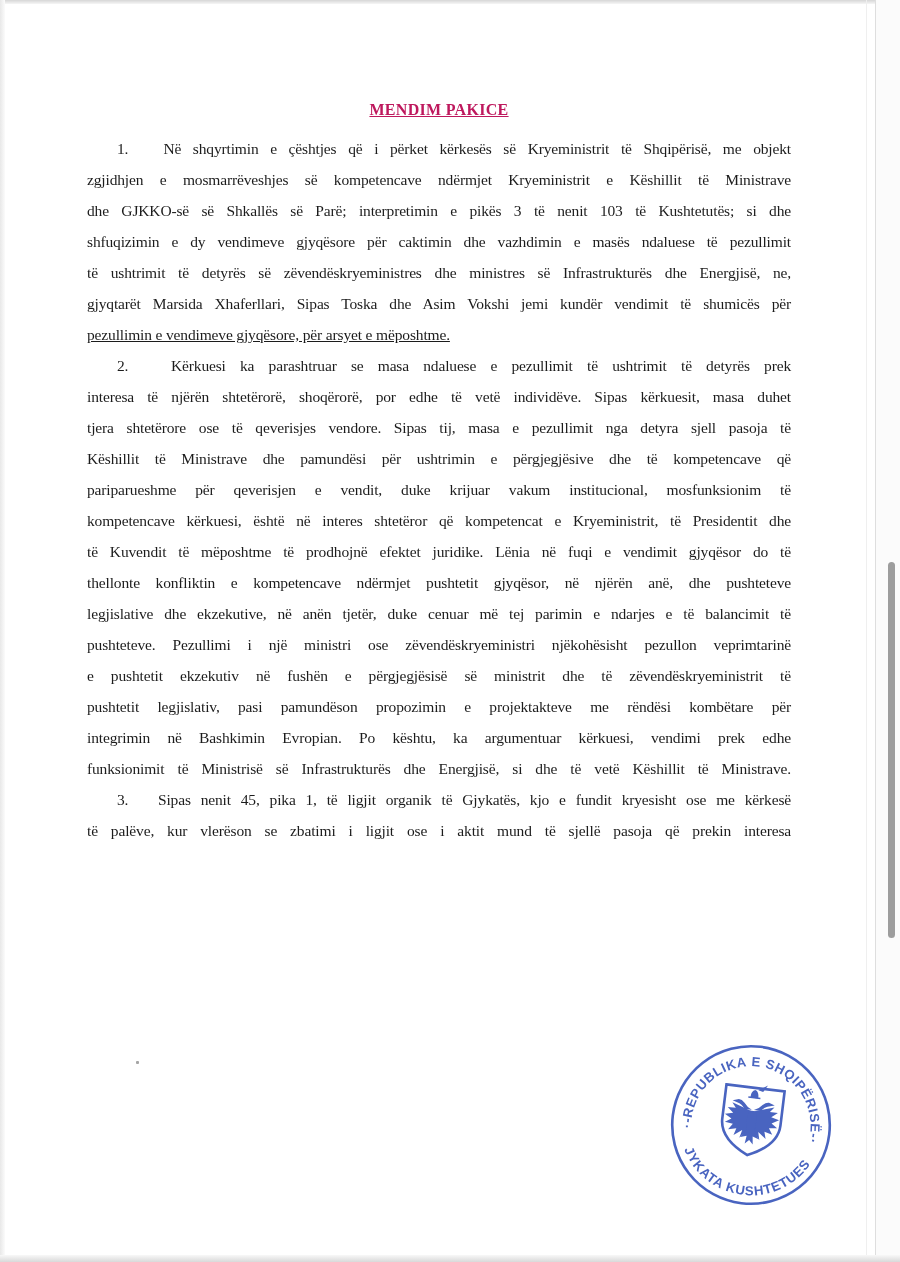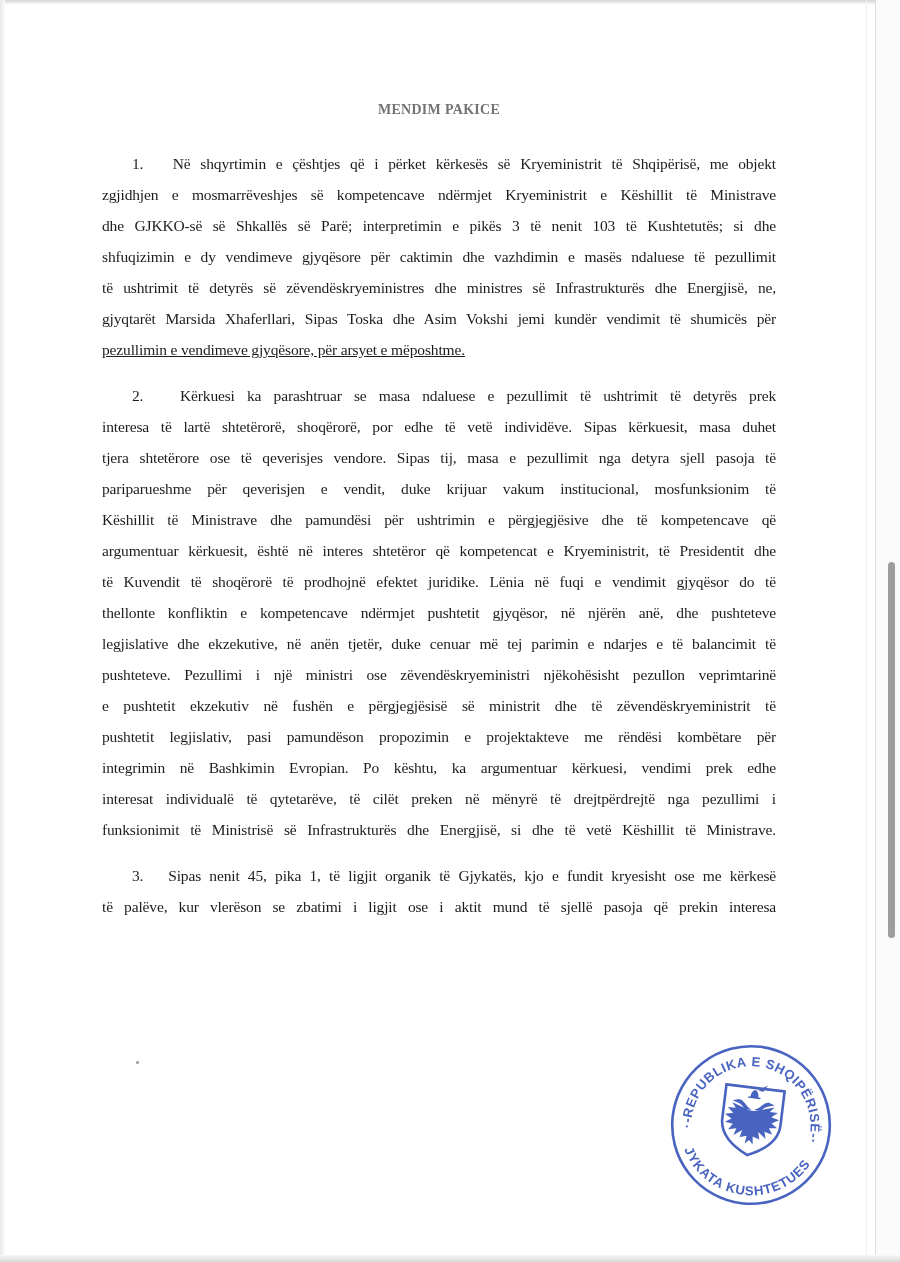--- a/index.html
+++ b/index.html
@@ -25,24 +25,24 @@
                  border-radius:4px; background:#9d9d9d; }
   .scan-speck  { position:absolute; left:136px; top:1061px; width:3px; height:3px;
                  background:#8f8f8f; border-radius:1px; opacity:.8; }
 
   
   .doc-content {
     position:absolute; left:87px; top:94px; width:704px;
     color:#1c1c1c; font-size:15.5px; letter-spacing:-0.15px;
   }
   .doc-title {
-    text-align:center; font-weight:bold; font-size:14px;
-    letter-spacing:.3px; line-height:31px; height:39px; color:#737373;
+    text-align:center; font-weight:bold; font-size:16px;
+    letter-spacing:.3px; line-height:31px; height:39px; color:#be185d;text-decoration:underline;
   }
-  .paragraph { margin:15px; }
+  .paragraph { margin:0; }
   .line {
     height:31px; line-height:31px; white-space:normal;
     text-align:justify; text-align-last:justify; overflow:visible;
   }
   .line.first { text-indent:30px; }
   .line.lastleft { text-align-last:left;text-decoration:underline; }
 
   
   .stamp {
     position:absolute; left:650px; top:1024px; width:202px; height:202px;
@@ -62,33 +62,32 @@
           <div class="line first">1.&nbsp;&nbsp;&nbsp;Në shqyrtimin e çështjes që i përket kërkesës së Kryeministrit të Shqipërisë, me objekt</div>
           <div class="line">zgjidhjen e mosmarrëveshjes së kompetencave ndërmjet Kryeministrit e Këshillit të Ministrave</div>
           <div class="line">dhe GJKKO-së së Shkallës së Parë; interpretimin e pikës 3 të nenit 103 të Kushtetutës; si dhe</div>
           <div class="line">shfuqizimin e dy vendimeve gjyqësore për caktimin dhe vazhdimin e masës ndaluese të pezullimit</div>
           <div class="line">të ushtrimit të detyrës së zëvendëskryeministres dhe ministres së Infrastrukturës dhe Energjisë, ne,</div>
           <div class="line">gjyqtarët Marsida Xhaferllari, Sipas Toska dhe Asim Vokshi jemi kundër vendimit të shumicës për</div>
           <div class="line lastleft">pezullimin e vendimeve gjyqësore, për arsyet e mëposhtme.</div>
         </div>
         <div class="paragraph">
           <div class="line first">2.&nbsp;&nbsp;&nbsp;Kërkuesi ka parashtruar se masa ndaluese e pezullimit të ushtrimit të detyrës prek</div>
-          <div class="line">interesa të lartë shtetërorë, shoqërorë, por edhe të vetë individëve. Sipas kërkuesit, masa duhet</div>
+          <div class="line">interesa të njërën shtetërorë, shoqërorë, por edhe të vetë individëve. Sipas kërkuesit, masa duhet</div>
           <div class="line">tjera shtetërore ose të qeverisjes vendore. Sipas tij, masa e pezullimit nga detyra sjell pasoja të</div>
+          <div class="line">Këshillit të Ministrave dhe pamundësi për ushtrimin e përgjegjësive dhe të kompetencave që</div>
           <div class="line">pariparueshme për qeverisjen e vendit, duke krijuar vakum institucional, mosfunksionim të</div>
-          <div class="line">Këshillit të Ministrave dhe pamundësi për ushtrimin e përgjegjësive dhe të kompetencave që</div>
-          <div class="line">argumentuar kërkuesit, është në interes shtetëror që kompetencat e Kryeministrit, të Presidentit dhe</div>
-          <div class="line">të Kuvendit të shoqërorë të prodhojnë efektet juridike. Lënia në fuqi e vendimit gjyqësor do të</div>
+          <div class="line">kompetencave kërkuesi, është në interes shtetëror që kompetencat e Kryeministrit, të Presidentit dhe</div>
+          <div class="line">të Kuvendit të mëposhtme të prodhojnë efektet juridike. Lënia në fuqi e vendimit gjyqësor do të</div>
           <div class="line">thellonte konfliktin e kompetencave ndërmjet pushtetit gjyqësor, në njërën anë, dhe pushteteve</div>
           <div class="line">legjislative dhe ekzekutive, në anën tjetër, duke cenuar më tej parimin e ndarjes e të balancimit të</div>
           <div class="line">pushteteve. Pezullimi i një ministri ose zëvendëskryeministri njëkohësisht pezullon veprimtarinë</div>
           <div class="line">e pushtetit ekzekutiv në fushën e përgjegjësisë së ministrit dhe të zëvendëskryeministrit të</div>
           <div class="line">pushtetit legjislativ, pasi pamundëson propozimin e projektakteve me rëndësi kombëtare për</div>
           <div class="line">integrimin në Bashkimin Evropian. Po kështu, ka argumentuar kërkuesi, vendimi prek edhe</div>
-          <div class="line">interesat individualë të qytetarëve, të cilët preken në mënyrë të drejtpërdrejtë nga pezullimi i</div>
           <div class="line">funksionimit të Ministrisë së Infrastrukturës dhe Energjisë, si dhe të vetë Këshillit të Ministrave.</div>
         </div>
         <div class="paragraph">
           <div class="line first">3.&nbsp;&nbsp;&nbsp;Sipas nenit 45, pika 1, të ligjit organik të Gjykatës, kjo e fundit kryesisht ose me kërkesë</div>
           <div class="line">të palëve, kur vlerëson se zbatimi i ligjit ose i aktit mund të sjellë pasoja që prekin interesa</div>
         </div>
       </div>
   </div>
 
   <div class="stamp">

